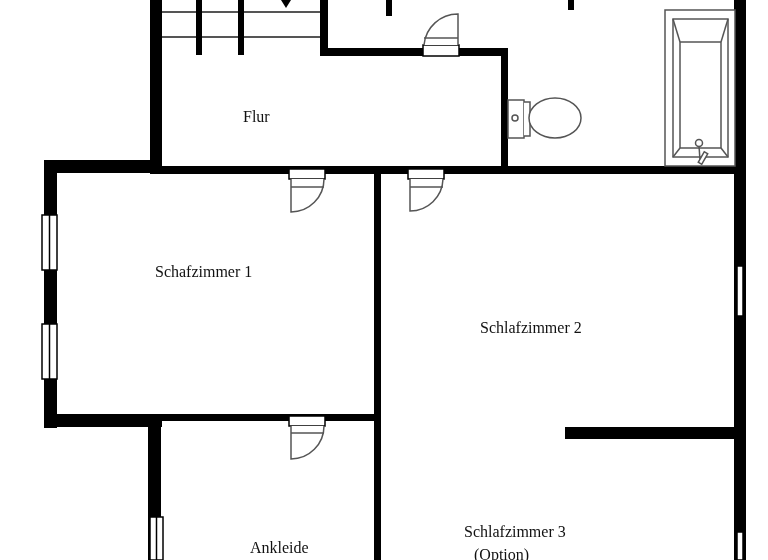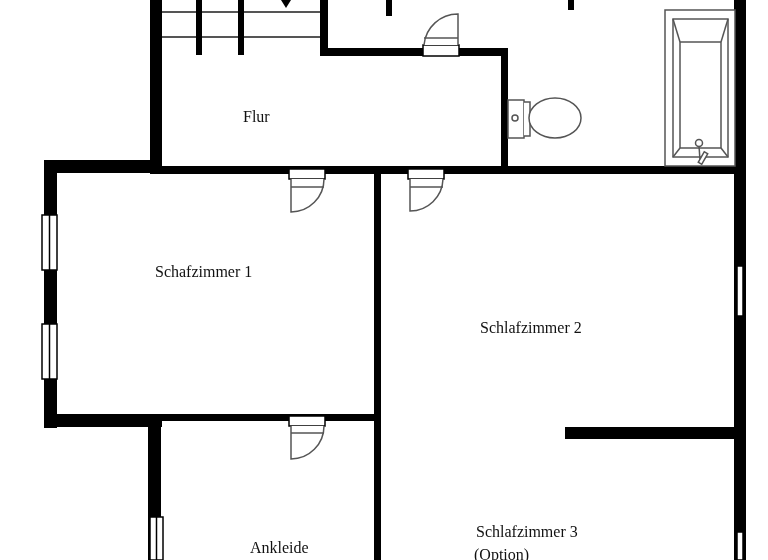--- a/index.html
+++ b/index.html
@@ -101,14 +101,14 @@
     <circle cx="699" cy="143" r="3.5"></circle>
     <line x1="699" y1="146" x2="700" y2="160"></line>
     <rect x="701" y="152" width="4" height="12" transform="rotate(30 703 158)"></rect>
   </g>
 </svg>
 
 <div class="room-label" style="left:243px; top:107px;">Flur</div>
 <div class="room-label" style="left:155px; top:262px;">Schafzimmer 1</div>
 <div class="room-label" style="left:480px; top:302px;margin-top:16px;">Schlafzimmer 2</div>
 <div class="room-label" style="left:250px; top:538px;">Ankleide</div>
-<div class="room-label" style="left:476px; top:522px;">Schlafzimmer 3</div>
+<div class="room-label" style="left:464px; top:522px;">Schlafzimmer 3</div>
 <div class="room-label" style="left:474px; top:545px;">(Option)</div>
 
 </body></html>

